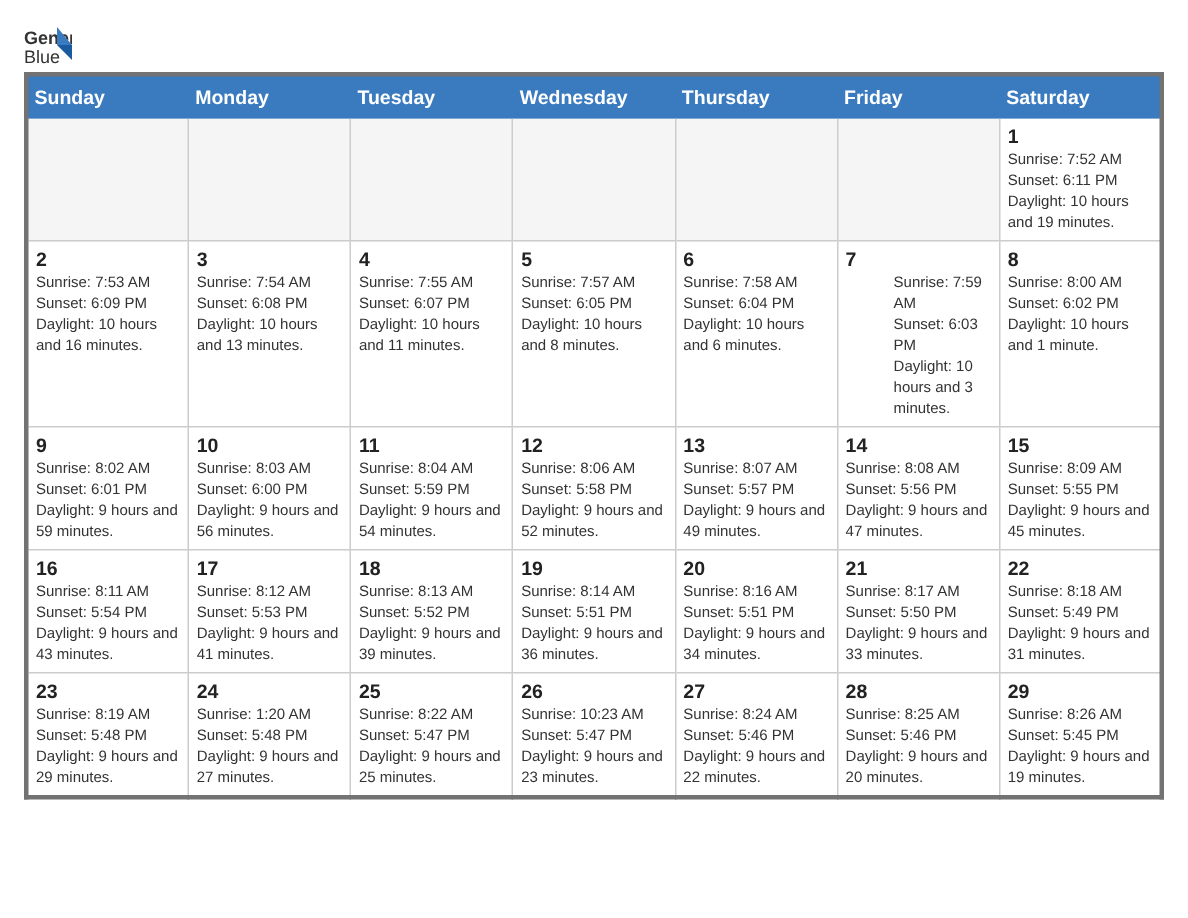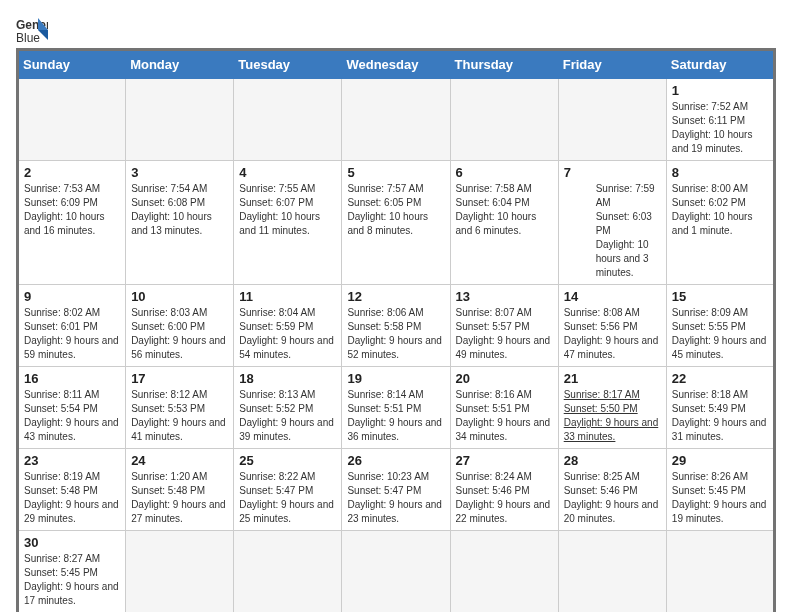--- a/index.html
+++ b/index.html
@@ -244,21 +244,21 @@
 Daylight: 9 hours and 36 minutes.</div>
         </td>
         <td>
           <span class="day-number">20</span>
           <div class="day-info" style="white-space: pre-line;">Sunrise: 8:16 AM
 Sunset: 5:51 PM
 Daylight: 9 hours and 34 minutes.</div>
         </td>
         <td>
           <span class="day-number">21</span>
-          <div class="day-info" style="white-space: pre-line; text-decoration: underline;">Sunrise: 8:17 AM
+          <div class="day-info" style="white-space: pre-line;">Sunrise: 8:17 AM
 Sunset: 5:50 PM
 Daylight: 9 hours and 33 minutes.</div>
         </td>
         <td>
           <span class="day-number">22</span>
           <div class="day-info" style="white-space: pre-line;">Sunrise: 8:18 AM
 Sunset: 5:49 PM
 Daylight: 9 hours and 31 minutes.</div>
         </td>
       </tr>
@@ -299,28 +299,14 @@
 Sunset: 5:46 PM
 Daylight: 9 hours and 20 minutes.</div>
         </td>
         <td>
           <span class="day-number">29</span>
           <div class="day-info" style="white-space: pre-line;">Sunrise: 8:26 AM
 Sunset: 5:45 PM
 Daylight: 9 hours and 19 minutes.</div>
         </td>
       </tr>
-      <tr class="last-row">
-        <td>
-          <span class="day-number">30</span>
-          <div class="day-info" style="white-space: pre-line;">Sunrise: 8:27 AM
-Sunset: 5:45 PM
-Daylight: 9 hours and 17 minutes.</div>
-        </td>
-        <td class="empty"></td>
-        <td class="empty"></td>
-        <td class="empty"></td>
-        <td class="empty"></td>
-        <td class="empty"></td>
-        <td class="empty"></td>
-      </tr>
     </tbody>
 </table>
 
 </body></html>

